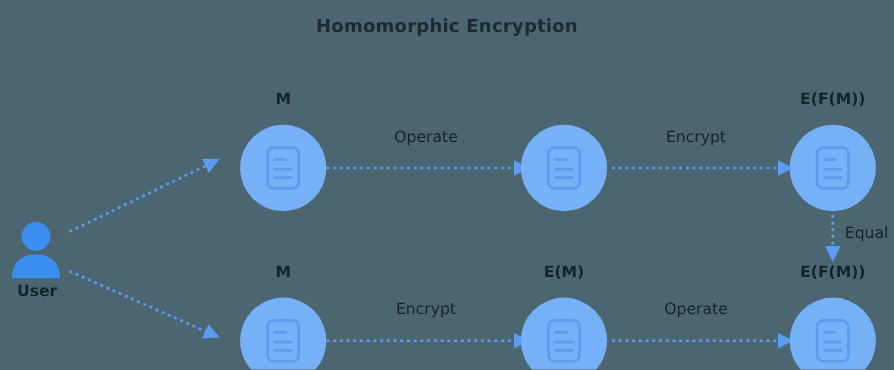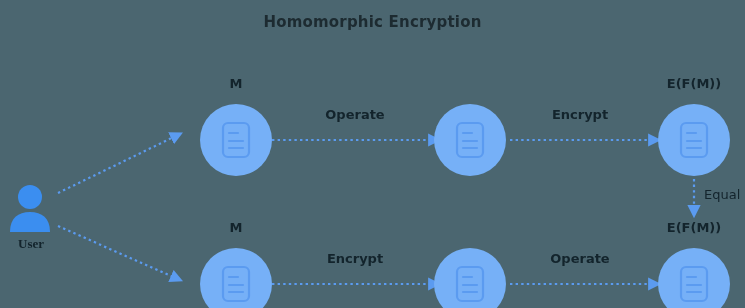--- a/index.html
+++ b/index.html
@@ -56,21 +56,21 @@
     text-align: center;
     font-size: 13px;
     font-weight: bold;
     color: #13242c;
   }
   .edge-label {
     position: absolute;
     width: 140px;
     text-align: center;
     font-size: 13px;
-    font-weight: bold;
+    font-weight: normal;
     color: #13242c;
   }
   .equal-label {
     position: absolute;
     font-size: 13px;
     font-weight: normal;
     color: #13242c;
   }
   .user-icon {
     position: absolute;
@@ -81,21 +81,20 @@
   }
   .user-label {
     position: absolute;
     left: 0px;
     top: 224px;
     width: 62px;
     text-align: center;
     font-size: 13px;
     font-weight: bold;
     color: #13242c;
-    font-family: Liberation Serif, serif;
   }
   .doc-icon {
     width: 30px;
     height: 38px;
   }
 </style>
 </head>
 <body>
 
 <div id="canvas">
@@ -172,20 +171,21 @@
     <svg class="doc-icon" viewBox="0 0 30 38">
       <rect x="2" y="2" width="26" height="34" rx="5" ry="5" fill="none" stroke="#5b9bf0" stroke-width="2.2"></rect>
       <line x1="8" y1="12" x2="17" y2="12" stroke="#5b9bf0" stroke-width="2.2" stroke-linecap="round"></line>
       <line x1="8" y1="20" x2="22" y2="20" stroke="#5b9bf0" stroke-width="2.2" stroke-linecap="round"></line>
       <line x1="8" y1="27" x2="22" y2="27" stroke="#5b9bf0" stroke-width="2.2" stroke-linecap="round"></line>
     </svg>
   </div>
 
   <div class="edge-label" style="left:285px; top:239px;">Encrypt</div>
 
+  <div class="node-label" style="left:410px; top:208px;">E(M)</div>
   <div class="node" style="left:434px; top:236px;">
     <svg class="doc-icon" viewBox="0 0 30 38">
       <rect x="2" y="2" width="26" height="34" rx="5" ry="5" fill="none" stroke="#5b9bf0" stroke-width="2.2"></rect>
       <line x1="8" y1="12" x2="17" y2="12" stroke="#5b9bf0" stroke-width="2.2" stroke-linecap="round"></line>
       <line x1="8" y1="20" x2="22" y2="20" stroke="#5b9bf0" stroke-width="2.2" stroke-linecap="round"></line>
       <line x1="8" y1="27" x2="22" y2="27" stroke="#5b9bf0" stroke-width="2.2" stroke-linecap="round"></line>
     </svg>
   </div>
 
   <div class="edge-label" style="left:510px; top:239px;">Operate</div>

